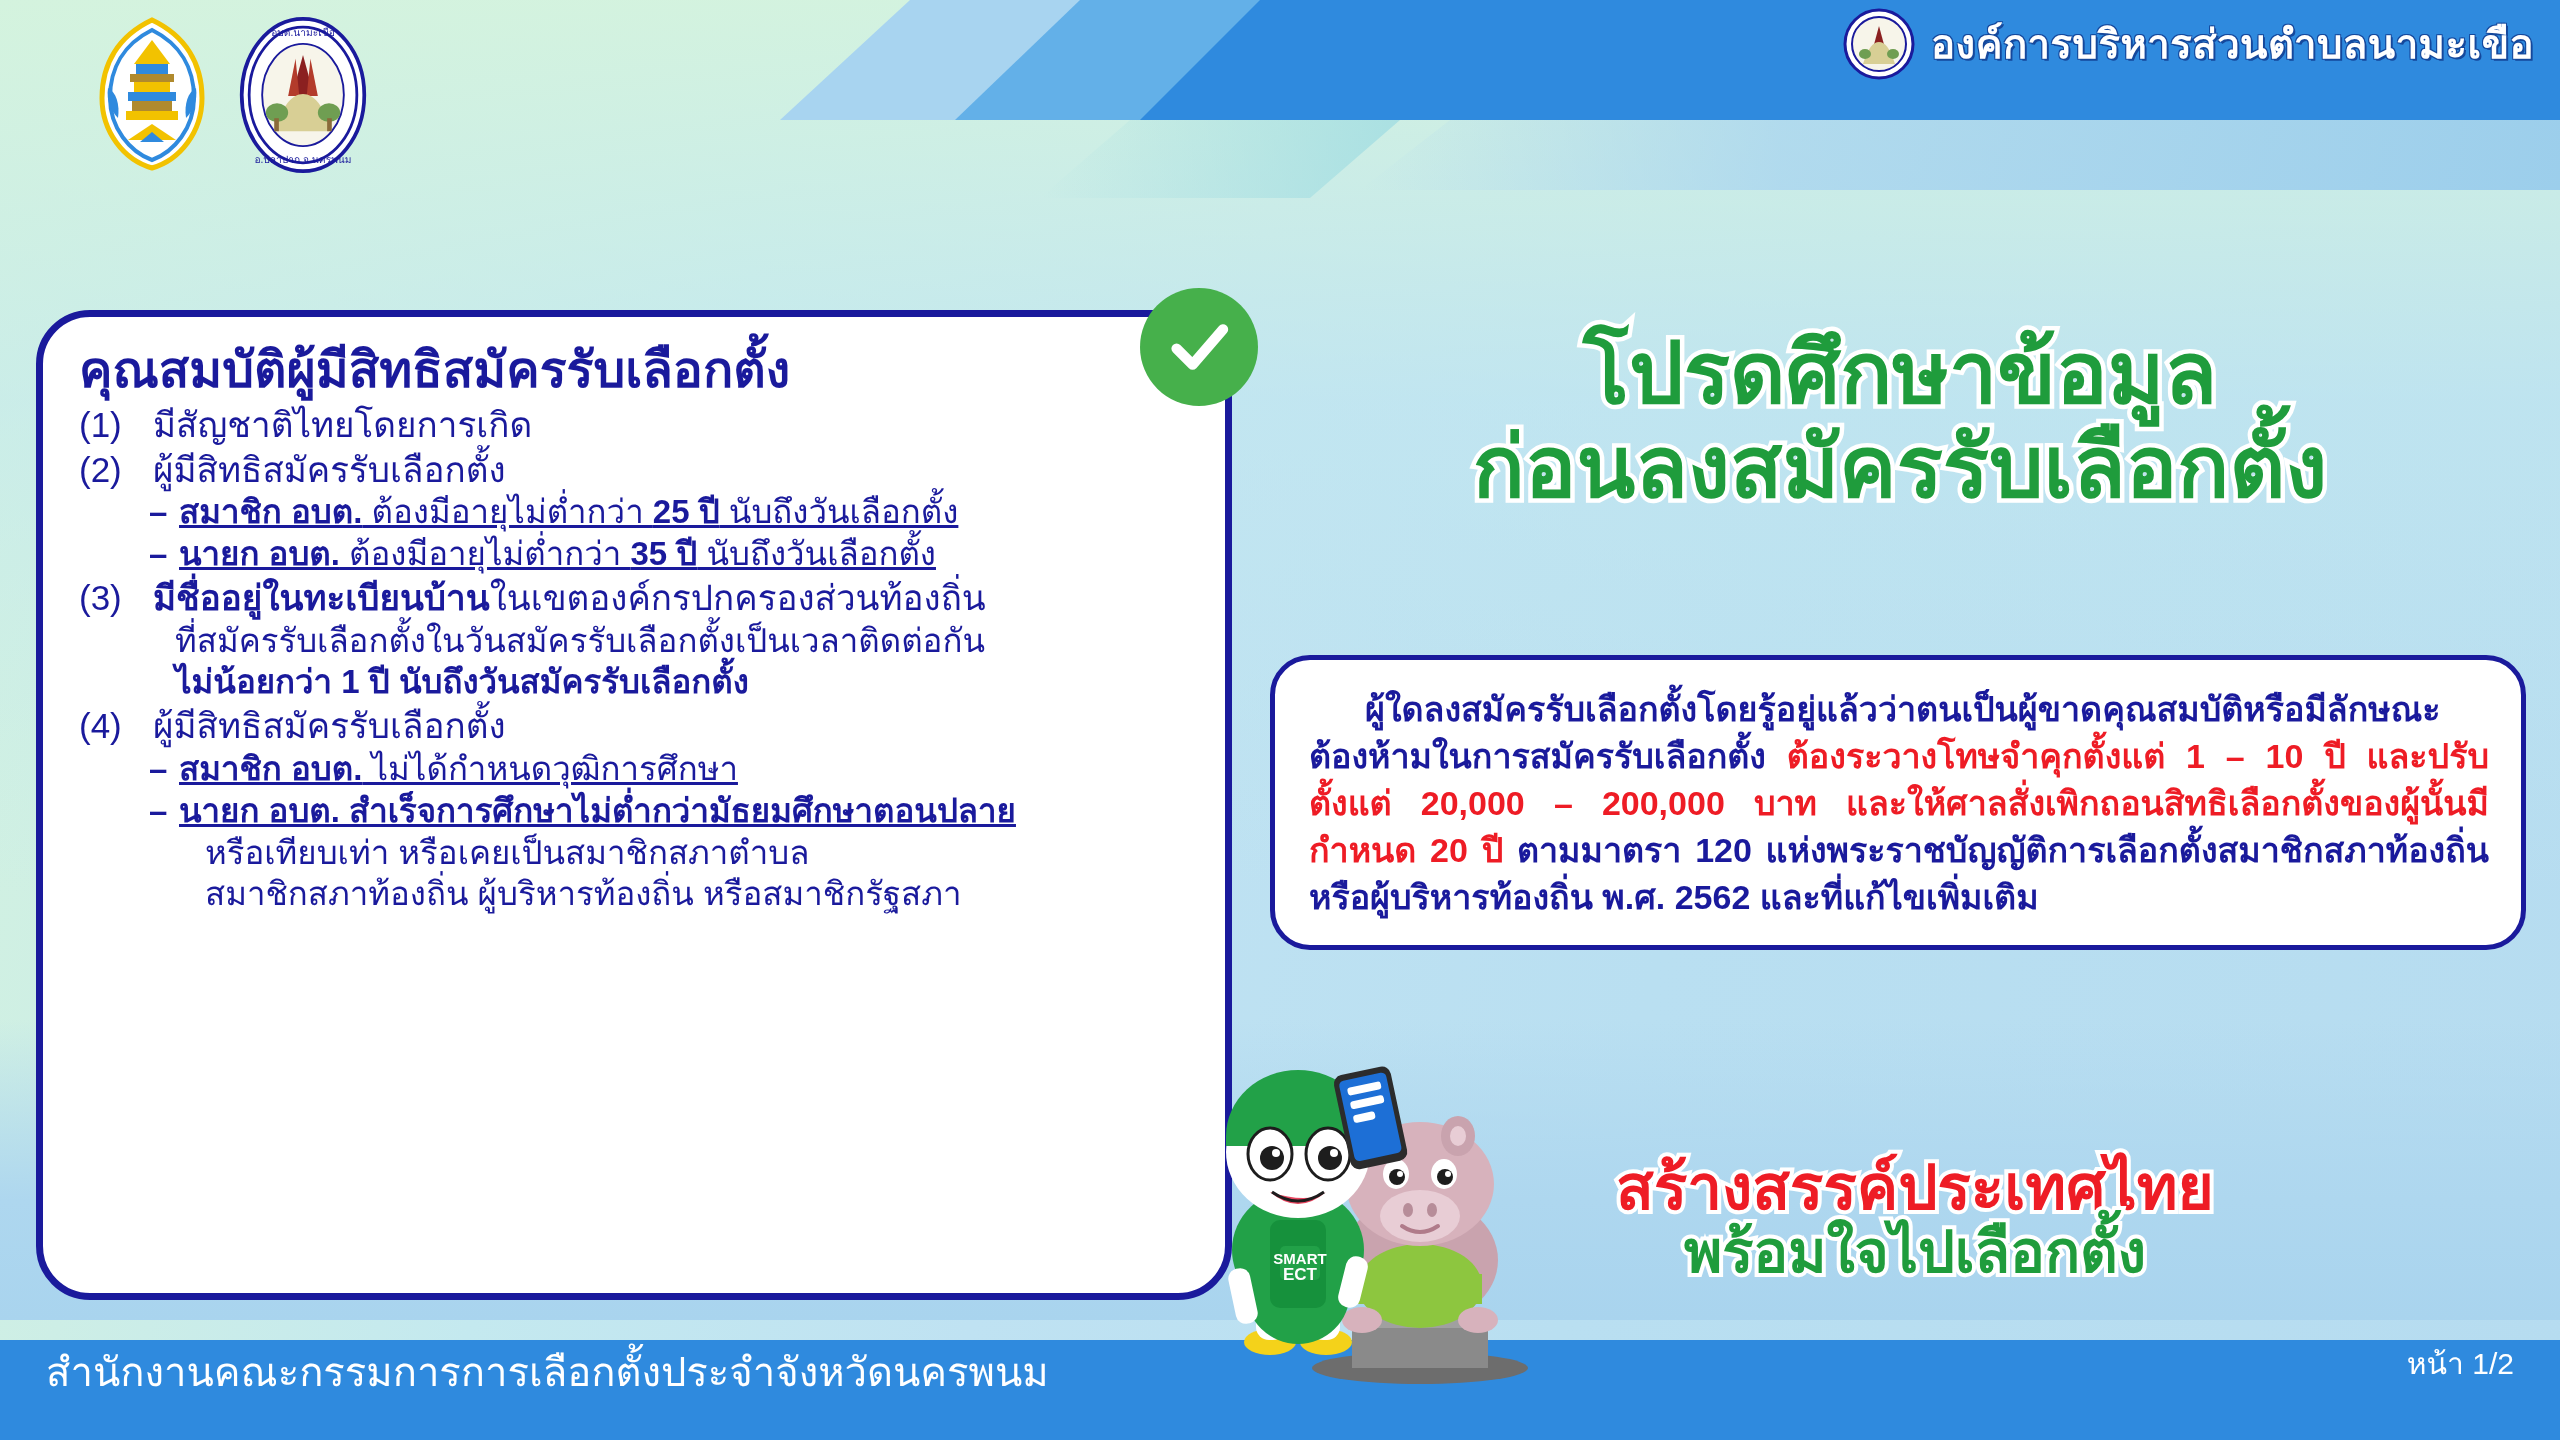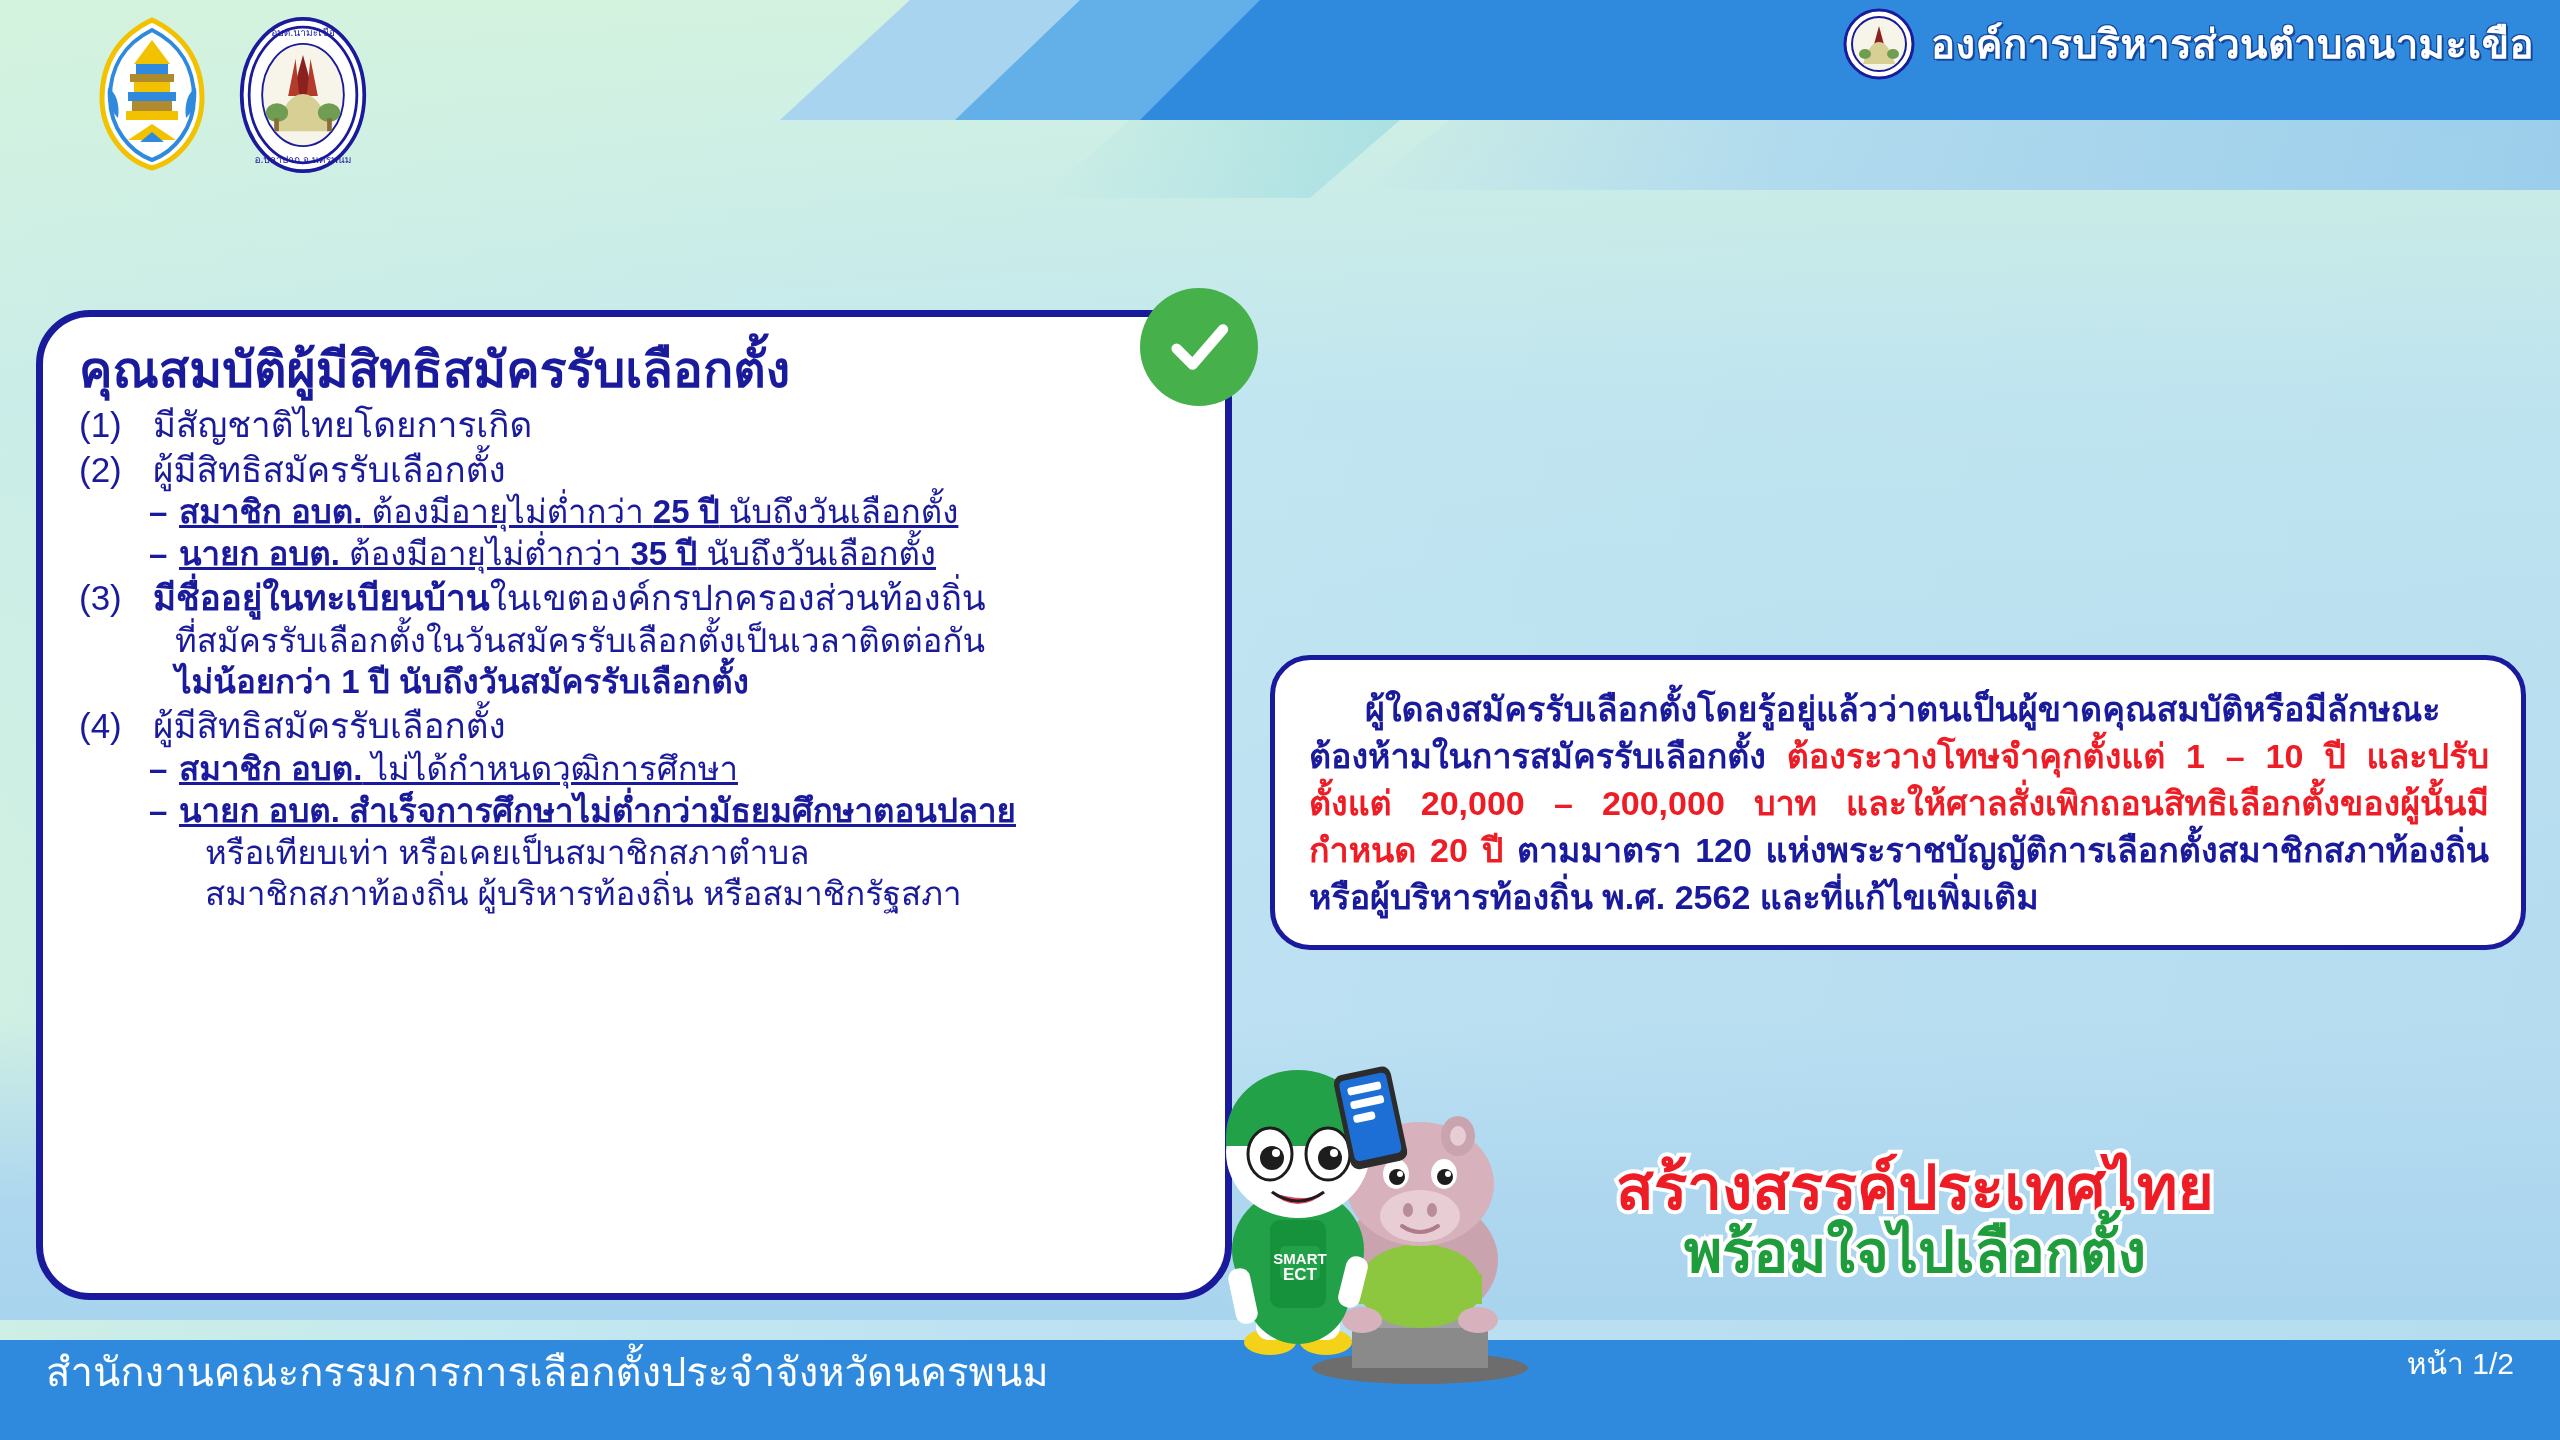--- a/index.html
+++ b/index.html
@@ -263,20 +263,24 @@
       <div class="contline2">สมาชิกสภาท้องถิ่น ผู้บริหารท้องถิ่น หรือสมาชิกรัฐสภา</div>
     </ul>
   </div>
 
   <div class="check-badge">
     <svg viewBox="0 0 100 100" width="80" height="80">
       <path d="M22 52 L42 72 L80 28" fill="none" stroke="#ffffff" stroke-width="13" stroke-linecap="round" stroke-linejoin="round"></path>
     </svg>
   </div>
 
+  <div class="green-head">
+    <div class="gh-l1">โปรดศึกษาข้อมูล</div>
+    <div class="gh-l2">ก่อนลงสมัครรับเลือกตั้ง</div>
+  </div>
 
   <div class="warn-box">
     <p><span>ผู้ใดลงสมัครรับเลือกตั้งโดยรู้อยู่แล้วว่าตนเป็นผู้ขาดคุณสมบัติหรือมีลักษณะต้องห้ามในการสมัครรับเลือกตั้ง </span><span class="red">ต้องระวางโทษจำคุกตั้งแต่ 1 – 10 ปี และปรับตั้งแต่ 20,000 – 200,000 บาท และให้ศาลสั่งเพิกถอนสิทธิเลือกตั้งของผู้นั้นมีกำหนด 20 ปี</span><span> ตามมาตรา 120 แห่งพระราชบัญญัติการเลือกตั้งสมาชิกสภาท้องถิ่นหรือผู้บริหารท้องถิ่น พ.ศ. 2562 และที่แก้ไขเพิ่มเติม</span></p>
   </div>
 
   <div class="slogan">
     <div class="sl-l1">สร้างสรรค์ประเทศไทย</div>
     <div class="sl-l2">พร้อมใจไปเลือกตั้ง</div>
   </div>
 

